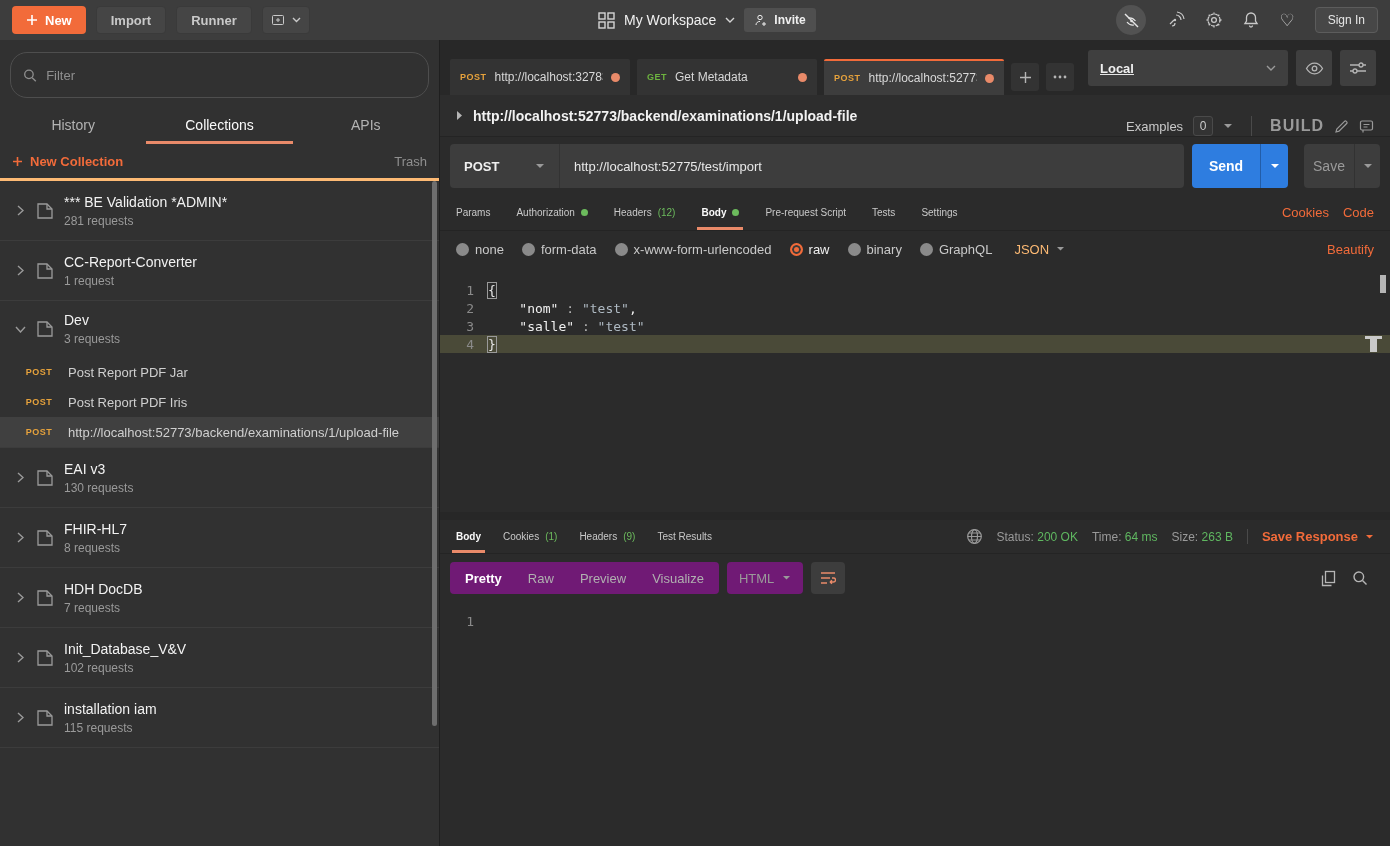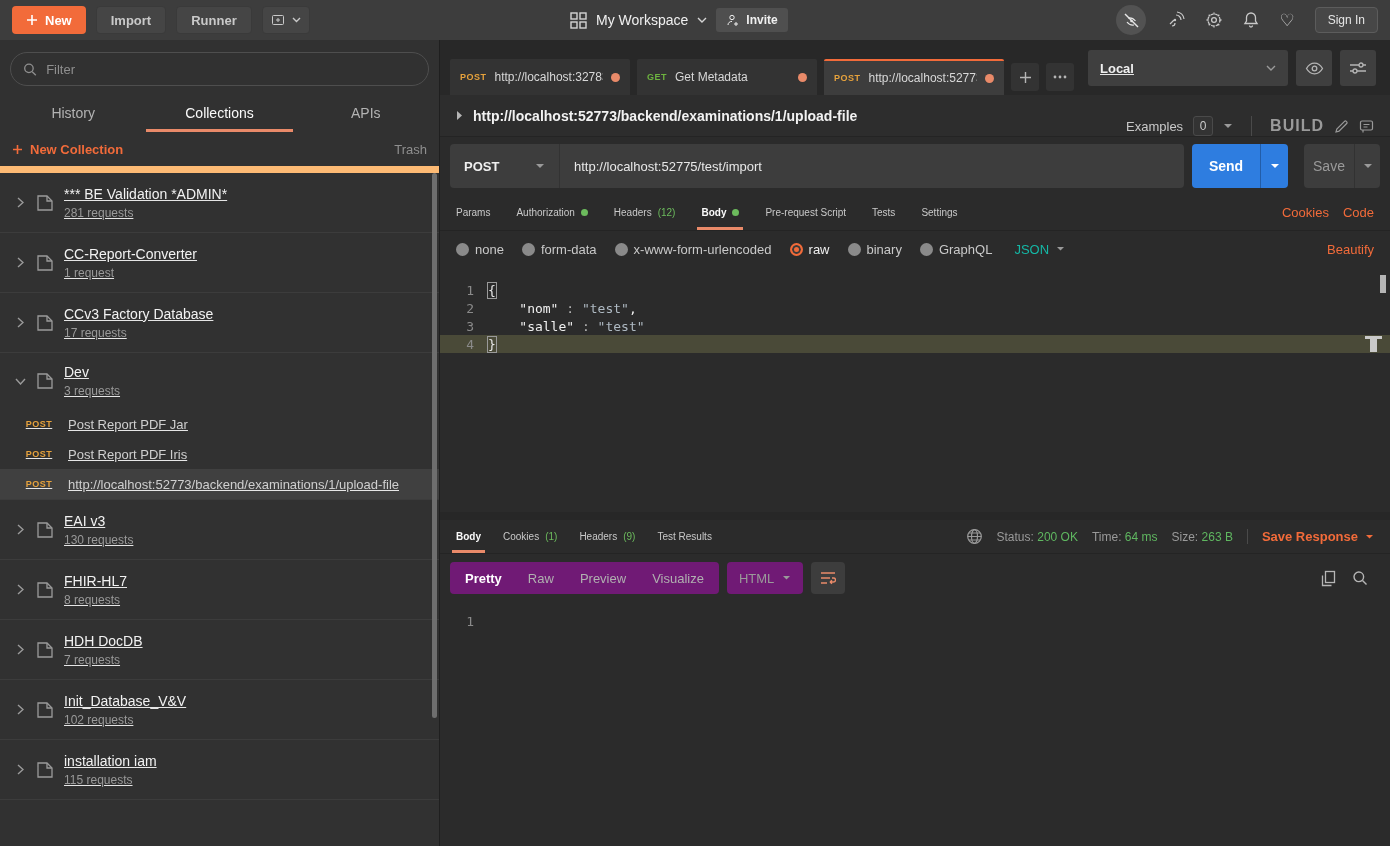--- a/index.html
+++ b/index.html
@@ -6,44 +6,44 @@
   html,body { width:1390px; height:846px; overflow:hidden; }
   body { font-family:"Liberation Sans", sans-serif; background:#2b2b2b; color:#e6e6e6; font-size:12px; }
   svg { display:block; }
 
   
   .topbar { height:40px; background:#3d3d3d; display:flex; align-items:center; padding:0 12px; position:relative; }
   .topbar-left { display:flex; align-items:center; gap:10px; }
   .btn-new { background:#f26b3a; color:#fff; font-weight:bold; border-radius:4px; height:28px; padding:0 14px; display:flex; align-items:center; gap:7px; cursor:pointer; font-size:13px; }
   .btn-gray { background:#454545; color:#c9c9c9; border:1px solid #3a3a3a; border-radius:4px; height:28px; padding:0 14px; display:flex; align-items:center; font-size:13px; font-weight:bold; cursor:pointer; }
   .btn-icon-gray { background:#454545; border:1px solid #3a3a3a; border-radius:4px; height:28px; padding:0 8px; display:flex; align-items:center; gap:5px; color:#c9c9c9; cursor:pointer; }
-  .topbar-center { position:absolute; left:570px; display:flex; align-items:center; gap:9px; }
+  .topbar-center { position:absolute; left:598px; display:flex; align-items:center; gap:9px; }
   .ws-name { color:#f0f0f0; font-size:14px; }
   .btn-invite { background:#4f4f4f; border-radius:3px; height:24px; padding:0 10px; display:flex; align-items:center; gap:6px; color:#f0f0f0; font-weight:bold; font-size:12px; cursor:pointer; }
   .topbar-right { margin-left:auto; display:flex; align-items:center; gap:20px; color:#c9c9c9; }
   .circle-btn { width:30px; height:30px; border-radius:50%; background:#525252; display:flex; align-items:center; justify-content:center; cursor:pointer; }
   .heart-glyph { font-size:17px; line-height:1; }
   .btn-signin { background:#474747; border:1px solid #5c5c5c; border-radius:4px; height:26px; padding:0 12px; display:flex; align-items:center; color:#e6e6e6; font-size:12px; cursor:pointer; }
 
   
   .app-body { display:flex; height:806px; }
 
   
   .sidebar { width:440px; background:#313131; border-right:1px solid #1f1f1f; display:flex; flex-direction:column; position:relative; }
-  .filter-wrap { margin:12px 10px 8px 10px; height:34px; border:1px solid #4e4e4e; border-radius:17px; display:flex; align-items:center; padding:0 12px; gap:9px; color:#8f8f8f; }
+  .filter-wrap { margin:12px 10px 8px 10px; height:46px; border:1px solid #4e4e4e; border-radius:17px; display:flex; align-items:center; padding:0 12px; gap:9px; color:#8f8f8f; }
   .filter-wrap input { background:transparent; border:none; outline:none; color:#d5d5d5; font-size:13px; width:100%; font-family:"Liberation Sans", sans-serif; }
   .filter-wrap input::placeholder { color:#8f8f8f; }
   .side-tabs { display:flex; height:38px; }
   .side-tab { flex:1; display:flex; align-items:center; justify-content:center; color:#b3b3b3; font-size:14px; cursor:pointer; position:relative; }
   .side-tab.active { color:#fafafa; }
   .side-tab.active::after { content:""; position:absolute; left:0; right:0; bottom:0; height:3px; background:#e98a69; }
   .side-actions { height:34px; display:flex; align-items:center; padding:0 12px; }
   .new-collection { color:#f26b3a; font-size:13px; font-weight:bold; display:flex; align-items:center; gap:7px; cursor:pointer; }
   .trash { margin-left:auto; color:#8f8f8f; font-size:13px; cursor:pointer; }
-  .side-list { flex:1; overflow:hidden; position:relative; border-top:7px solid #fdba74;text-decoration:underline; }
+  .side-list { flex:1; overflow:hidden; position:relative; border-top:3px solid #fdba74; }
   .col-row { height:60px; display:flex; align-items:center; padding:0 10px; border-bottom:1px solid #3c3c3c; cursor:pointer; }
   .chev { width:20px; color:#9a9a9a; display:flex; justify-content:center; }
   .folder-ic { width:30px; color:#9a9a9a; display:flex; justify-content:center; }
   .col-meta { margin-left:4px; }
   .col-name { color:#f2f2f2; font-size:14px; margin-bottom:4px; }
   .col-count { color:#9a9a9a; font-size:12px; }
   .req-row { height:30px; display:flex; align-items:center; padding-left:24px; gap:14px; cursor:pointer; }
   .req-row.selected { background:#404040; }
   .method-badge { font-size:9px; font-weight:bold; letter-spacing:.5px; color:#e6a23c; width:30px; text-align:center; }
   .req-name { color:#cfcfcf; font-size:13px; }
@@ -102,21 +102,21 @@
   .count-green { color:#6cbb5d; }
   .rtabs-right { margin-left:auto; display:flex; gap:14px; }
   .link-orange { color:#f26b3a; font-size:13px; cursor:pointer; }
 
   
   .mode-row { height:36px; display:flex; align-items:center; padding:0 16px; gap:18px; }
   .radio-opt { display:flex; align-items:center; gap:6px; color:#c9c9c9; font-size:13px; cursor:pointer; }
   .radio { width:13px; height:13px; border-radius:50%; background:#8a8a8a; border:2px solid #8a8a8a; }
   .radio-opt.selected .radio { background:#f26b3a; border-color:#f26b3a; box-shadow:inset 0 0 0 2px #3a3a3a; }
   .radio-opt.selected { color:#f0f0f0; }
-  .lang-select { display:flex; align-items:center; gap:7px; color:#14b8a6; font-size:13px; cursor:pointer; margin-left:4px; }
+  .lang-select { display:flex; align-items:center; gap:7px; color:#fdba74; font-size:13px; cursor:pointer; margin-left:4px; }
   .mode-right { margin-left:auto; }
 
   
   .editor { height:253px; position:relative; font-family:"DejaVu Sans Mono", monospace; font-size:13px; padding-top:14px; border-bottom:8px solid #272727; }
   .eline { height:18px; display:flex; align-items:center; }
   .eline.hl { background:#4a4a38; }
   .lnum { width:48px; text-align:right; color:#8a8a8a; padding-right:14px; flex:none; }
   .ecode { white-space:pre; color:#e8e8e8; }
   .tok-key { color:#f0f0f0; }
   .tok-sep { color:#b5b5b5; }
@@ -282,37 +282,20 @@
             <svg width="20" height="20" viewBox="0 0 20 20">
               <path d="M3 3h9l5 5v9H3z" fill="none" stroke="#9a9a9a" stroke-width="1.3"></path>
               <path d="M12 3v5h5" fill="none" stroke="#9a9a9a" stroke-width="1.3"></path>
             </svg>
           </span>
         <div class="col-meta">
             <div class="col-name">CC-Report-Converter</div>
             <div class="col-count">1 request</div>
           </div>
       </div>
-      <div class="col-row">
-        <span class="chev">
-            <svg width="7" height="11" viewBox="0 0 7 11">
-              <path d="M1 1l5 4.5L1 10" fill="none" stroke="#9a9a9a" stroke-width="1.4"></path>
-            </svg>
-          </span>
-        <span class="folder-ic">
-            <svg width="20" height="20" viewBox="0 0 20 20">
-              <path d="M3 3h9l5 5v9H3z" fill="none" stroke="#9a9a9a" stroke-width="1.3"></path>
-              <path d="M12 3v5h5" fill="none" stroke="#9a9a9a" stroke-width="1.3"></path>
-            </svg>
-          </span>
-        <div class="col-meta">
-            <div class="col-name">CCv3 Factory Database</div>
-            <div class="col-count">17 requests</div>
-          </div>
-      </div>
 
       <div class="col-row" style="border-bottom:none; height:56px;">
         <span class="chev">
             <svg width="11" height="7" viewBox="0 0 11 7">
               <path d="M1 1l4.5 5L10 1" fill="none" stroke="#9a9a9a" stroke-width="1.4"></path>
             </svg>
           </span>
         <span class="folder-ic">
             <svg width="20" height="20" viewBox="0 0 20 20">
               <path d="M3 3h9l5 5v9H3z" fill="none" stroke="#9a9a9a" stroke-width="1.3"></path>

